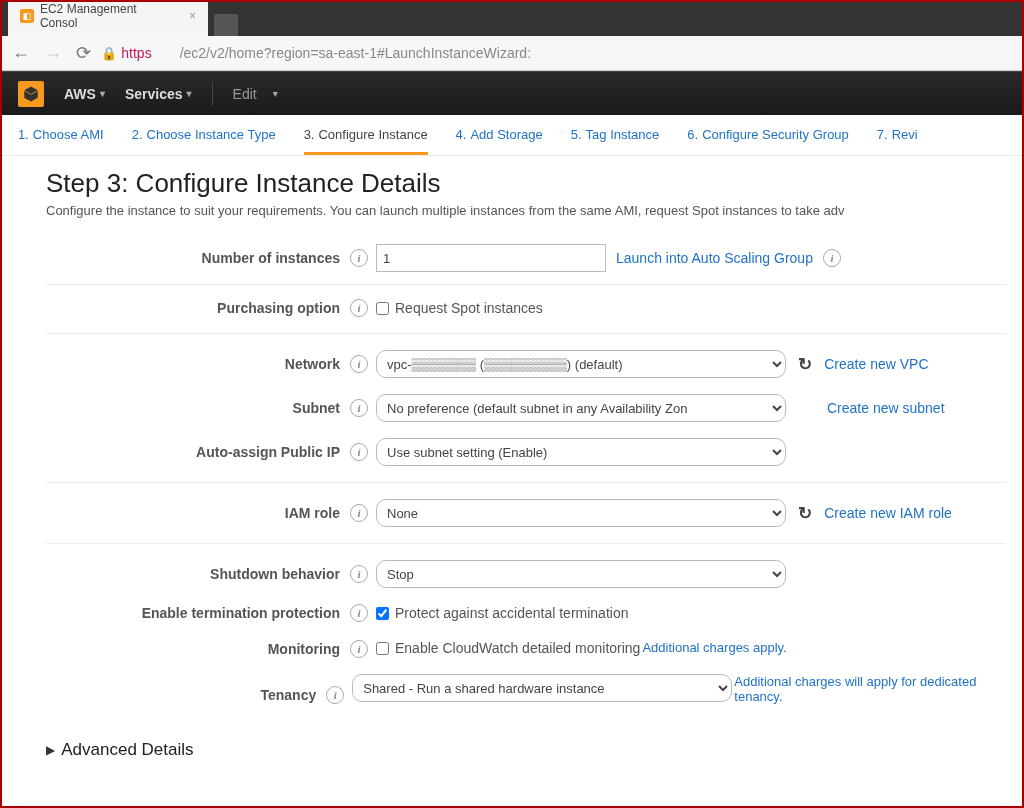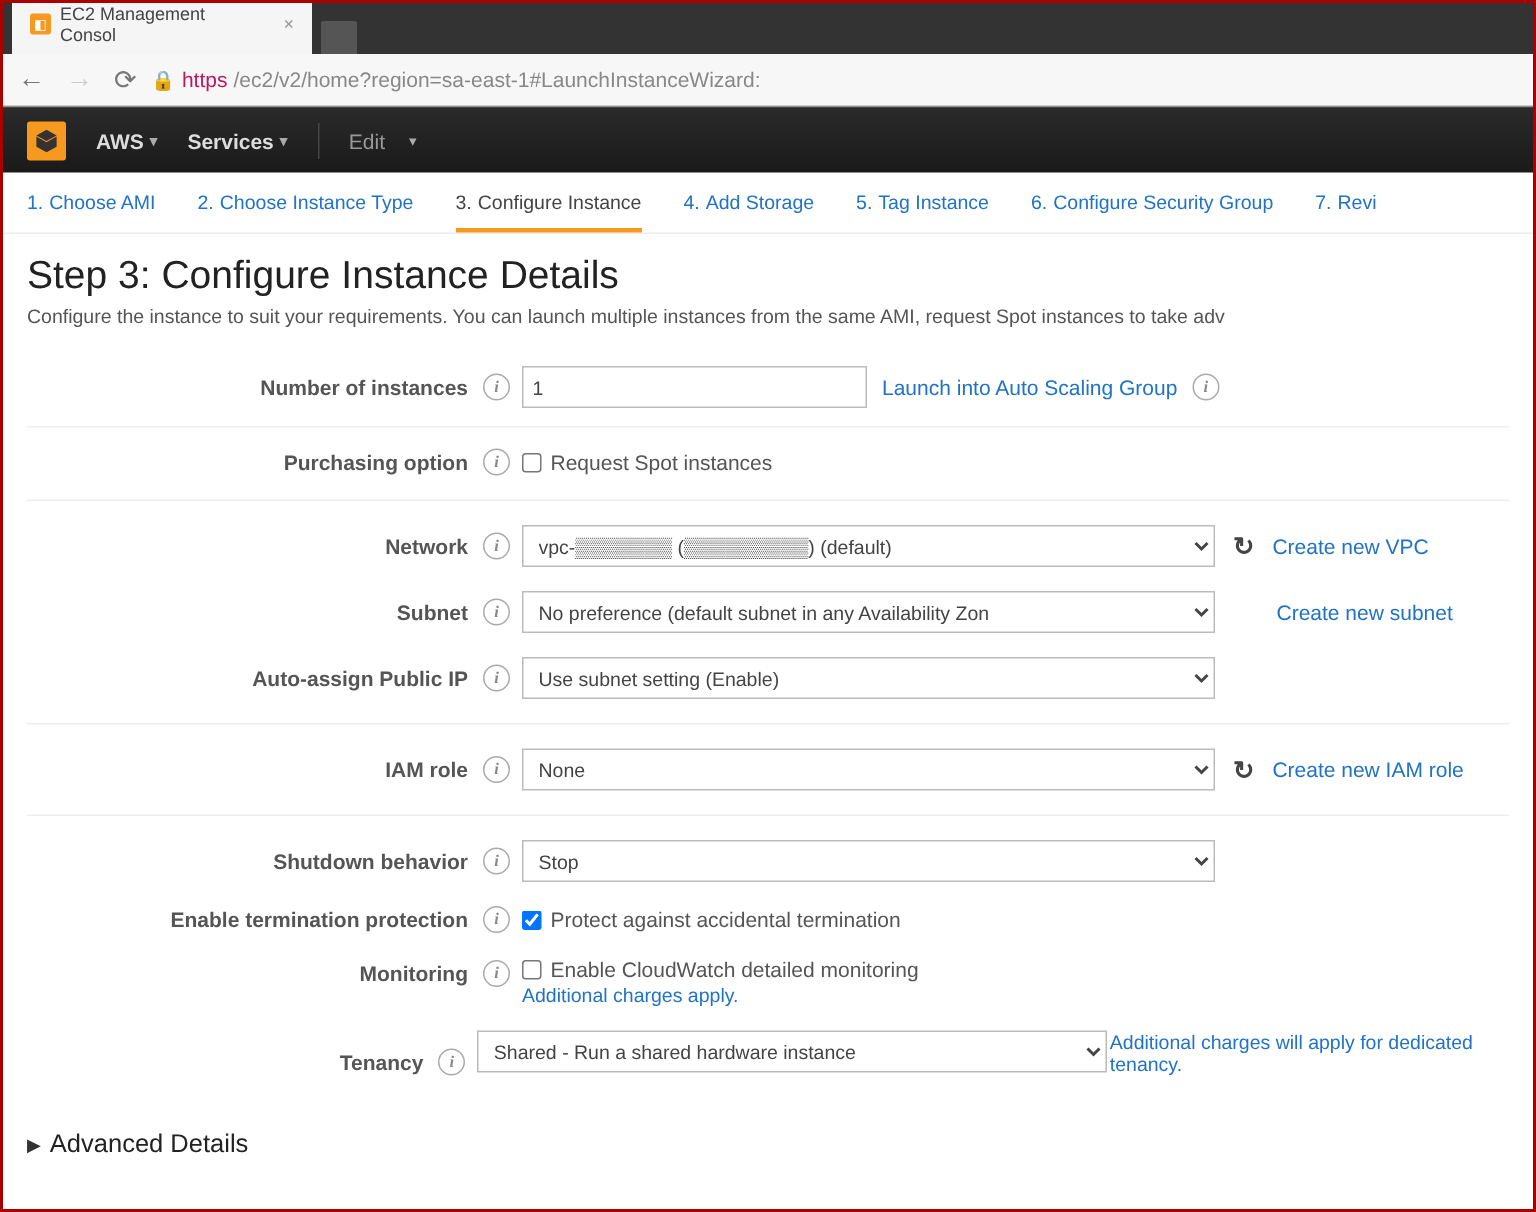--- a/index.html
+++ b/index.html
@@ -11,51 +11,51 @@
   .tab { background: #f5f5f5; border-radius: 4px 4px 0 0; padding: 6px 12px; display: flex; align-items: center; gap: 6px; font-size: 12px; color: #444; max-width: 200px; }
   .tab .favicon { width: 14px; height: 14px; background: #f7981f; border-radius: 2px; display: flex; align-items: center; justify-content: center; color: #fff; font-size: 9px; }
   .new-tab-slot { width: 24px; height: 22px; background: #555; margin-left: 6px; border-radius: 2px 2px 0 0; }
   
   .addr-bar { display: flex; align-items: center; padding: 6px 10px; gap: 10px; background: #f7f7f7; }
   .nav-arrows { display: flex; gap: 14px; color: #777; font-size: 18px; }
   .addr-field { flex: 1; display: flex; align-items: center; gap: 4px; font-size: 14px; color: #777; }
   .lock-icon { color: #3a9c3a; font-size: 13px; }
   .url-https { color: #be185d; }
   .url-host { color: #3a9c3a; }
-  .url-path { color: #888; }
+  .url-path { color: #888; margin-left: 24px; }
   
   
   .aws-topnav { background: #232f3e; background: linear-gradient(#2a2a2a,#1a1a1a); height: 44px; display: flex; align-items: center; gap: 20px; padding: 0 16px; color: #ddd; font-size: 14px; border-top: 1px solid #444; }
   .aws-logo { width: 26px; height: 26px; background: #f7981f; border-radius: 2px; display: flex; align-items: center; justify-content: center; }
   .aws-logo svg { width: 18px; height: 18px; }
   .aws-menu { display: flex; align-items: center; gap: 4px; cursor: pointer; font-weight: bold; }
   .caret { font-size: 10px; color: #aaa; }
   .divider { width: 1px; height: 24px; background: #444; }
   .edit-menu { color: #999; display: flex; align-items: center; gap: 16px; }
   
   
   .wizard-steps { display: flex; gap: 28px; padding: 12px 16px 0 16px; font-size: 13px; border-bottom: 1px solid #eee; }
   .wizard-step { color: #2073c7; padding-bottom: 10px; cursor: pointer; display: flex; gap: 4px; white-space: nowrap; }
   .wizard-step.active { color: #444; border-bottom: 3px solid #f7981f; }
   
   
-  .page { padding: 12px 16px; }
+  .page { padding: 12px 16px; margin-left: 28px; }
   .page h1 { font-size: 26px; font-weight: 400; color: #222; margin-bottom: 4px; }
   .page .subtitle { font-size: 13px; color: #555; margin-bottom: 18px; white-space: nowrap; overflow: hidden; }
   
   .form-row { display: flex; align-items: center; min-height: 34px; padding: 8px 0; }
   .form-row.sep { border-bottom: 1px solid #eee; padding-bottom: 16px; margin-bottom: 8px; }
   .form-row.septop { border-top: 1px solid #eee; padding-top: 14px; margin-top: 4px; }
   .label-col { width: 330px; text-align: right; padding-right: 8px; font-weight: bold; font-size: 14px; color: #555; display: flex; justify-content: flex-end; align-items: center; gap: 10px; }
   .info-icon { display: inline-flex; width: 18px; height: 18px; border: 1px solid #aaa; border-radius: 50%; align-items: center; justify-content: center; font-size: 11px; color: #888; font-family: serif; font-style: italic; font-weight: bold; }
   .field-col { display: flex; align-items: center; gap: 10px; }
   
   input[type=text], select { font-size: 13px; padding: 4px 6px; border: 1px solid #bbb; background: #fff; color: #444; height: 28px; }
   input.num { width: 230px; }
-  select.wide { width: 462px; }
+  select.wide { width: 410px; border-radius: 10px; }
   
   .link { color: #2073c7; font-size: 14px; cursor: pointer; }
   .link.small { font-size: 13px; }
   .refresh-icon { font-size: 17px; font-weight: bold; color: #444; cursor: pointer; margin: 0 2px; }
   
   .checkbox-row { display: flex; align-items: center; gap: 6px; font-size: 14px; color: #555; }
   
   .advanced { margin-top: 28px; font-size: 17px; color: #222; display: flex; align-items: center; gap: 6px; cursor: pointer; }
   .advanced .tri { font-size: 12px; color: #333; }
 </style>
@@ -224,26 +224,26 @@
     <div class="label-col">
       <span>Enable termination protection</span>
       <span class="info-icon">i</span>
     </div>
     <div class="field-col checkbox-row">
       <input type="checkbox" checked="" style="">
       <span>Protect against accidental termination</span>
     </div>
   </div>
 
-  <div class="form-row" style="align-items:flex-start;">
+  <div class="form-row" style="align-items:center;">
     <div class="label-col" style="padding-top:2px;">
       <span>Monitoring</span>
       <span class="info-icon">i</span>
     </div>
-    <div class="field-col" style="flex-direction:column;align-items:flex-start;gap:2px;">
+    <div class="field-col" style="flex-direction:row;align-items:flex-start;gap:2px;">
       <div class="checkbox-row">
         <input type="checkbox" style="">
         <span>Enable CloudWatch detailed monitoring</span>
       </div>
       <span class="link small">Additional charges apply.</span>
     </div>
   </div>
 
   <div class="form-row" style="align-items:flex-end;">
     <div class="label-col" style="padding-top:4px;">

